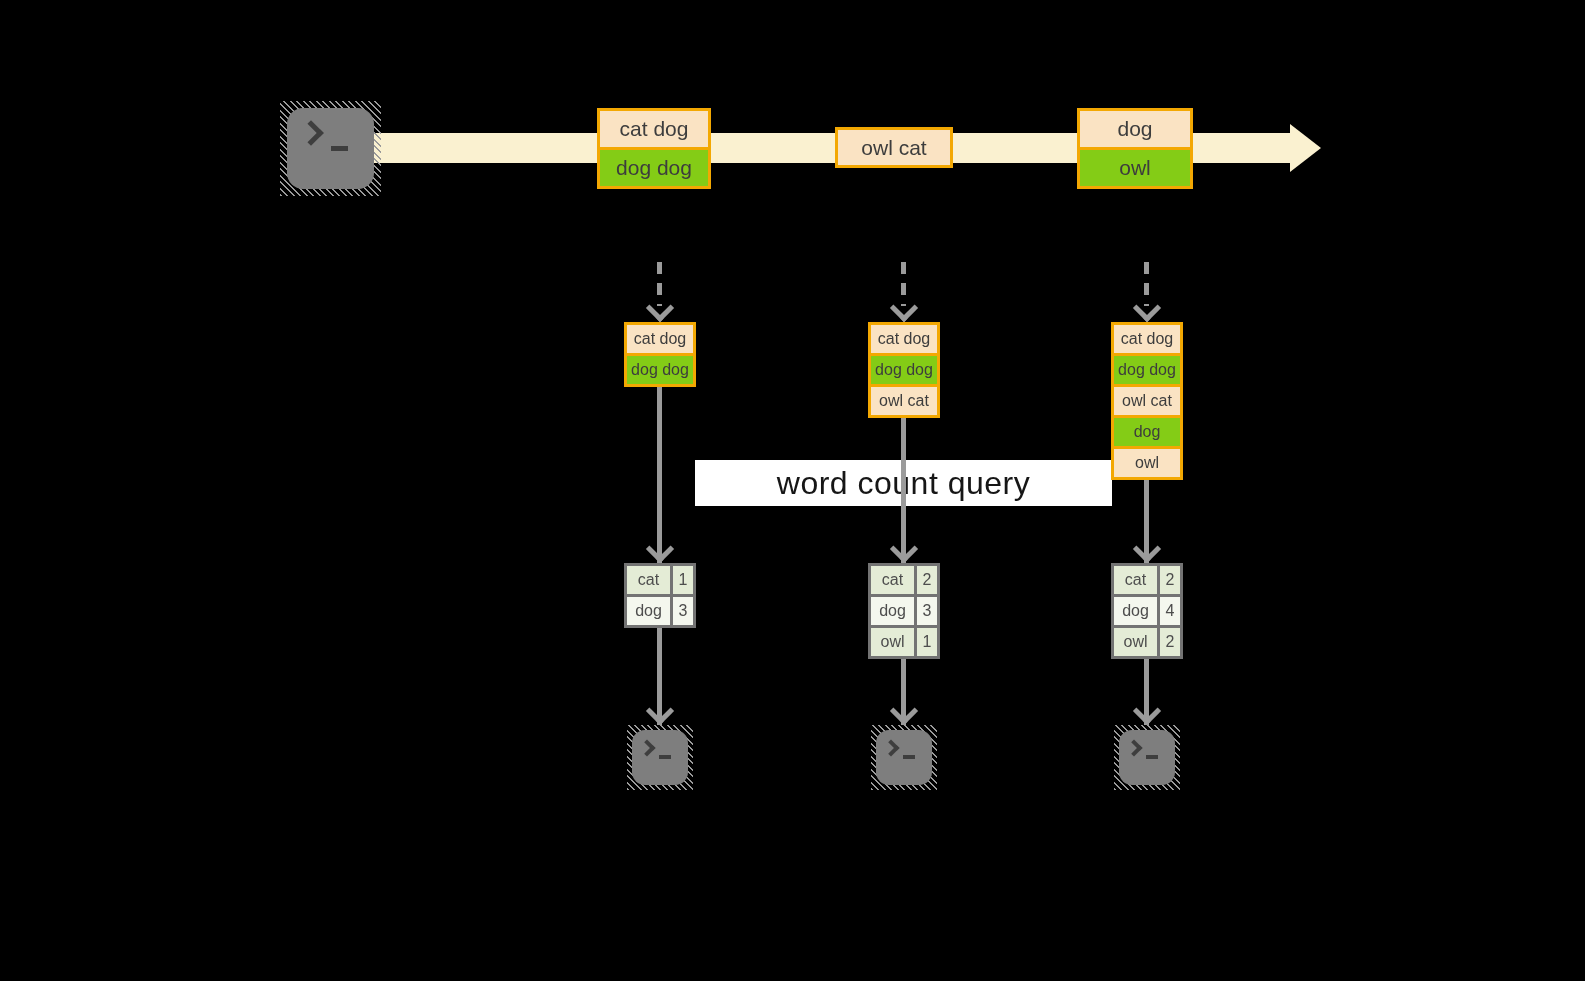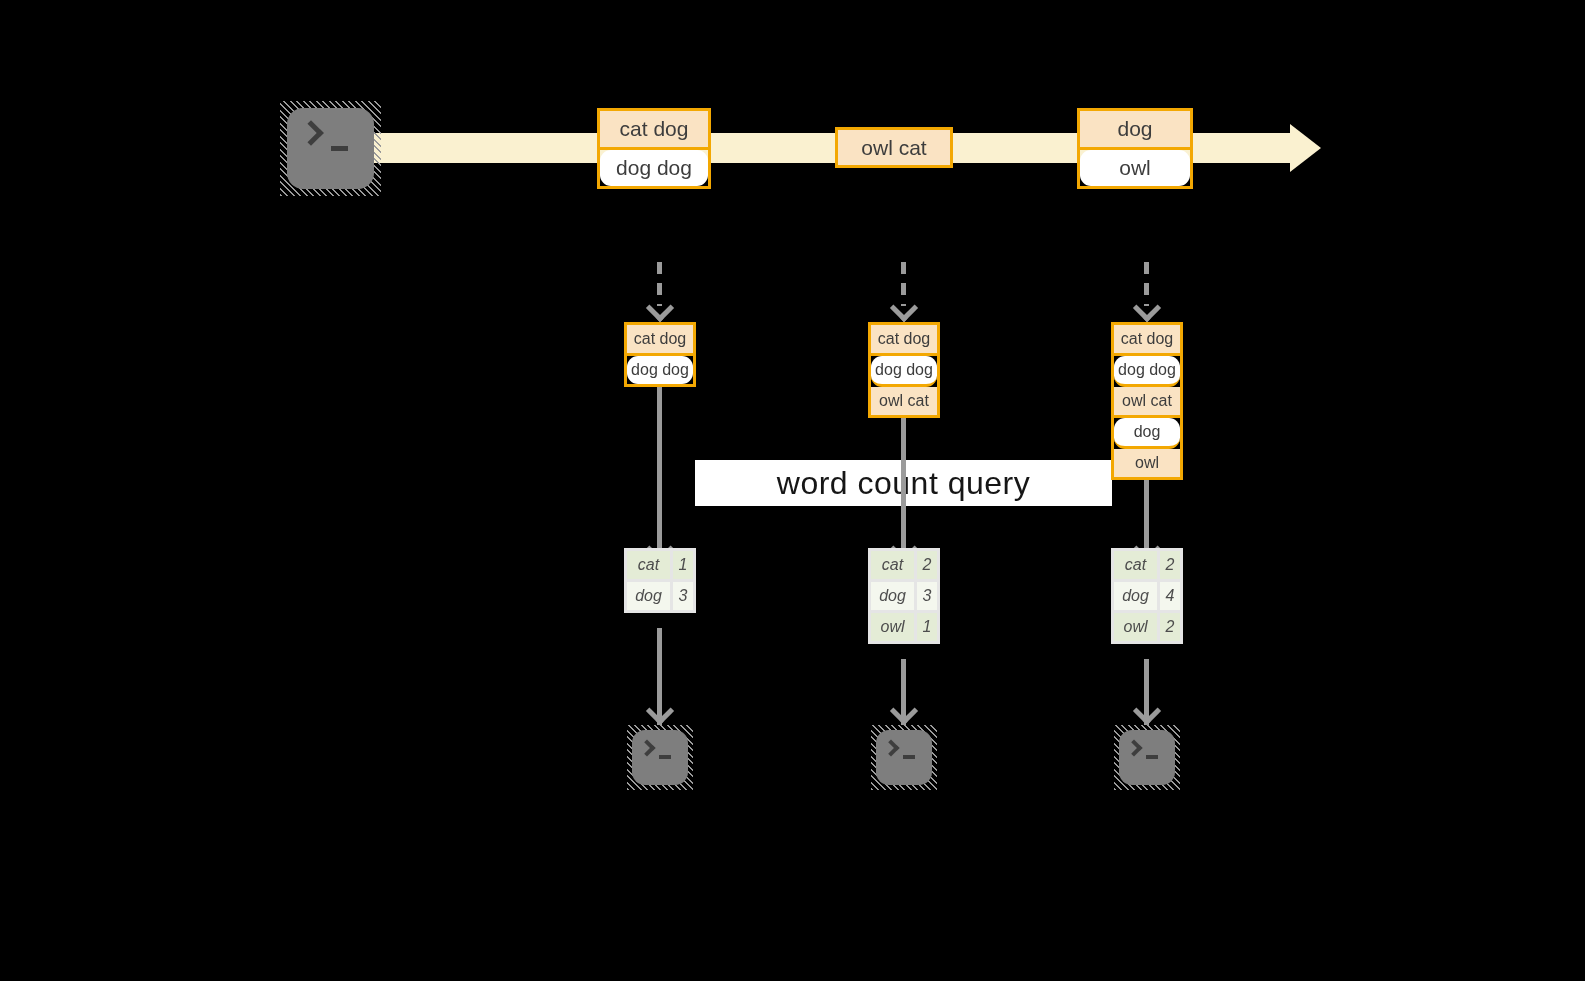--- a/index.html
+++ b/index.html
@@ -28,21 +28,21 @@
     border-top:24.5px solid transparent;border-bottom:24.5px solid transparent;
     border-left:31px solid #faf1d0;
   }
   .batch{position:absolute;border:3px solid #f3a802;z-index:2;}
   .srow{
     display:flex;align-items:center;justify-content:center;
     height:36px;font-size:21px;color:#3d3d3d;border-bottom:3px solid #f3a802;
   }
   .srow:last-child{border-bottom:none;}
   .fa{background:#fae3c3;}
-  .fb{background:#ffffff;border-radius:11px;}
+  .fb{background:#84cc16;}
   
   .stem{position:absolute;width:5px;background:#9b9b9b;z-index:2;}
   .stem.dashed{background:repeating-linear-gradient(to bottom,#9b9b9b 0 12px,transparent 12px 21px);}
   .vchev{
     position:absolute;width:15px;height:15px;z-index:2;
     border-right:5px solid #9b9b9b;border-bottom:5px solid #9b9b9b;transform:rotate(45deg);
   }
   
   .stack{position:absolute;top:322px;width:66px;border:3px solid #f3a802;z-index:3;}
   .krow{
@@ -51,22 +51,22 @@
   }
   .krow:last-child{border-bottom:none;}
   
   .qband{
     position:absolute;left:695px;top:460px;width:417px;height:46px;background:#ffffff;z-index:1;
     display:flex;align-items:center;justify-content:center;
   }
   .qlabel{font-size:32px;color:#161616;letter-spacing:.5px;}
   
   .wct{
-    position:absolute;top:548px;z-index:3;background:#e5e5e5;padding:3px;
-    display:grid;grid-template-columns:43px 20px;gap:3px;font-style:italic;
+    position:absolute;top:563px;z-index:3;background:#737373;padding:3px;
+    display:grid;grid-template-columns:43px 20px;gap:3px;
   }
   .wcell{
     height:28px;display:flex;align-items:center;justify-content:center;
     font-size:16px;color:#4d4d4d;
   }
   .ga{background:#e4ecd6;}
   .gb{background:#f4f7ee;}
 </style>
 </head>
 <body>

